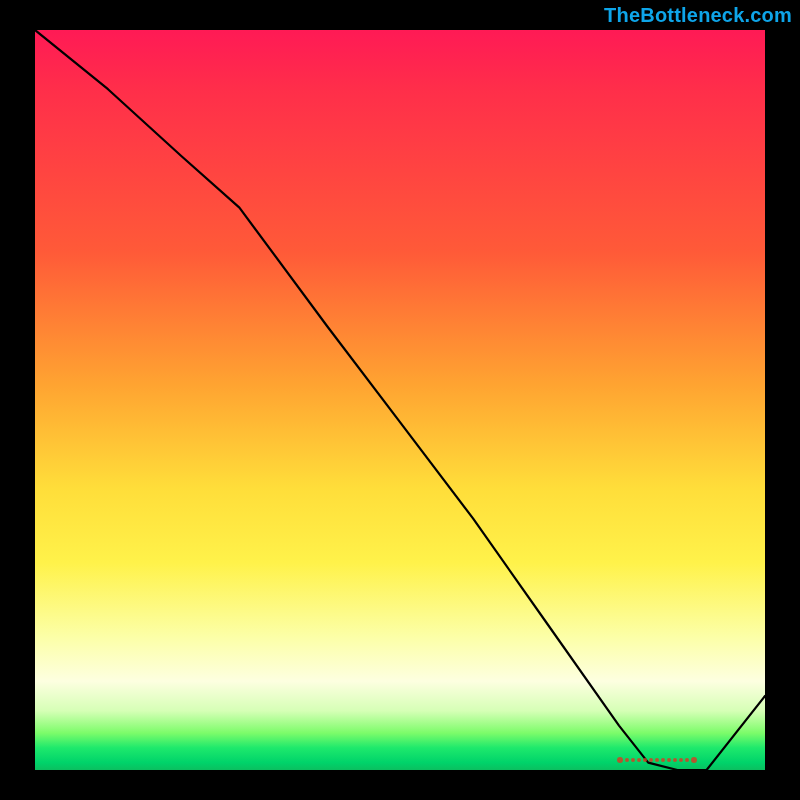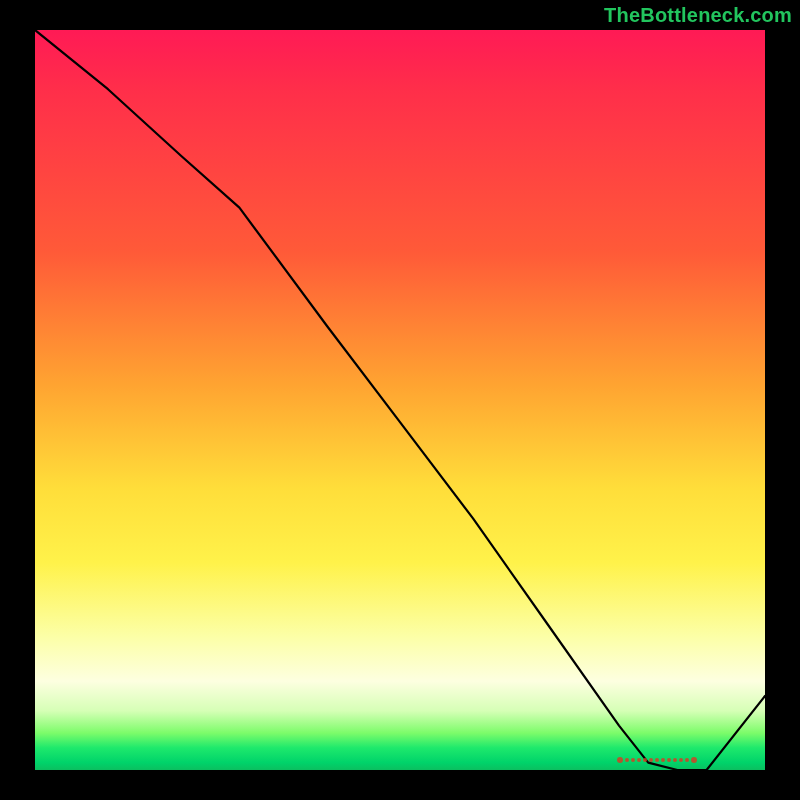--- a/index.html
+++ b/index.html
@@ -14,21 +14,21 @@
   .canvas {
     position: relative;
     width: 800px;
     height: 800px;
     background: #000;
   }
   .attribution {
     position: absolute;
     top: 4px;
     right: 8px;
-    color: #22c55e;
+    color: #0ea5e9;
     font-size: 20px;
     font-weight: bold;
     letter-spacing: 0.2px;
     font-family: Arial, Helvetica, sans-serif;
   }
   .plot-area {
     position: absolute;
     left: 35px;
     top: 30px;
     width: 730px;

